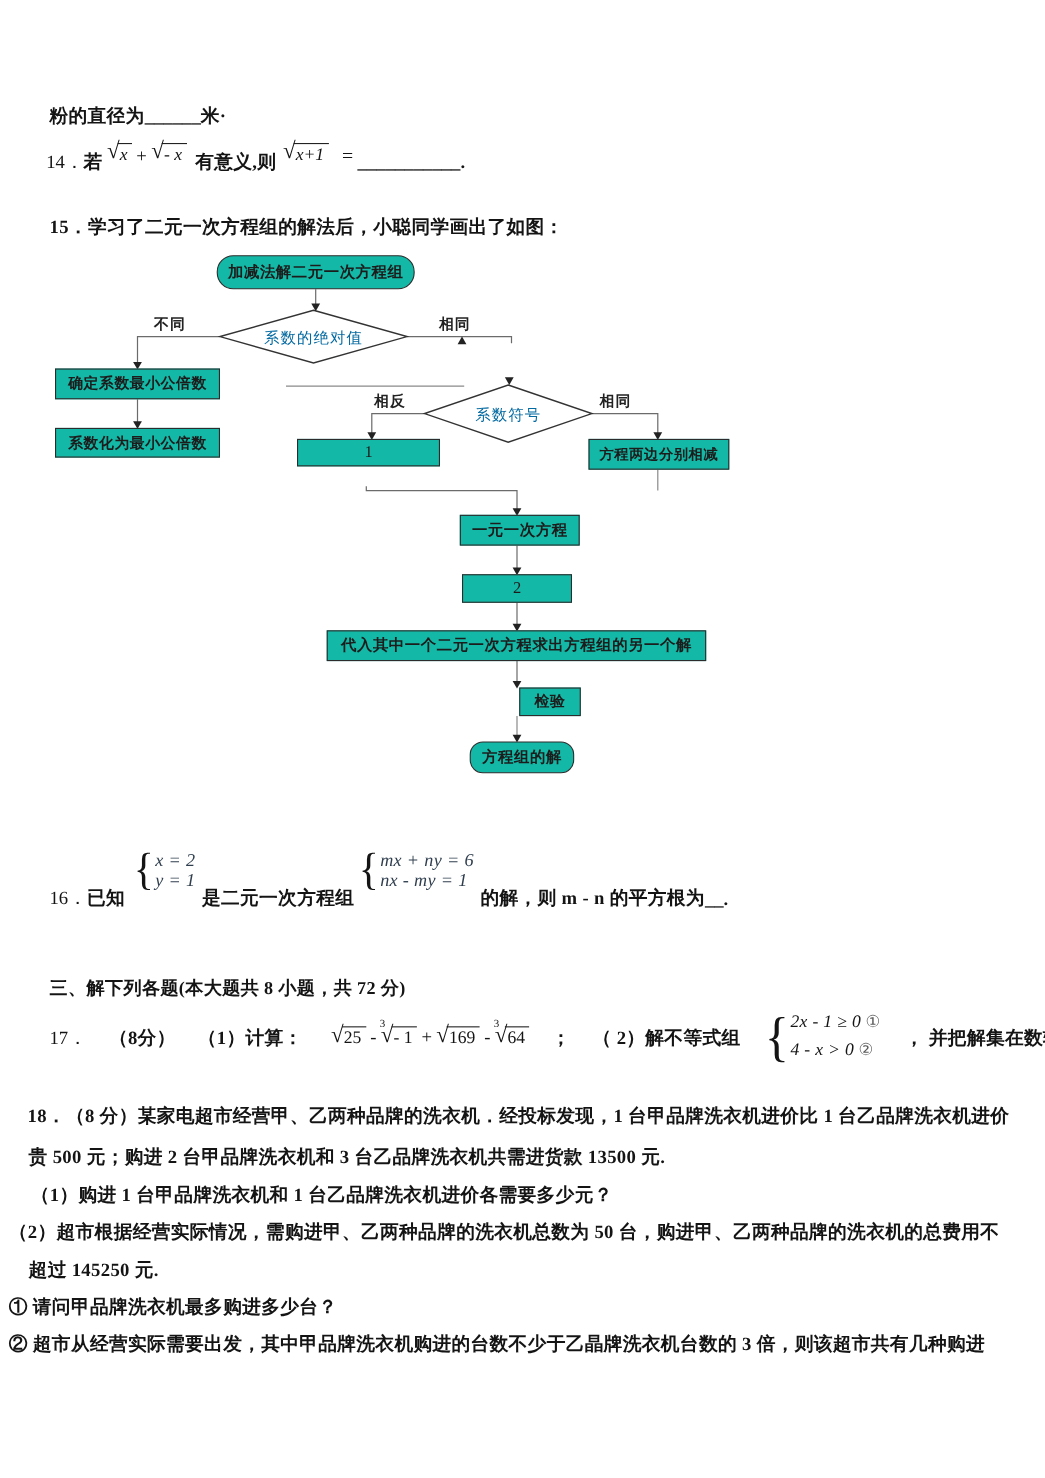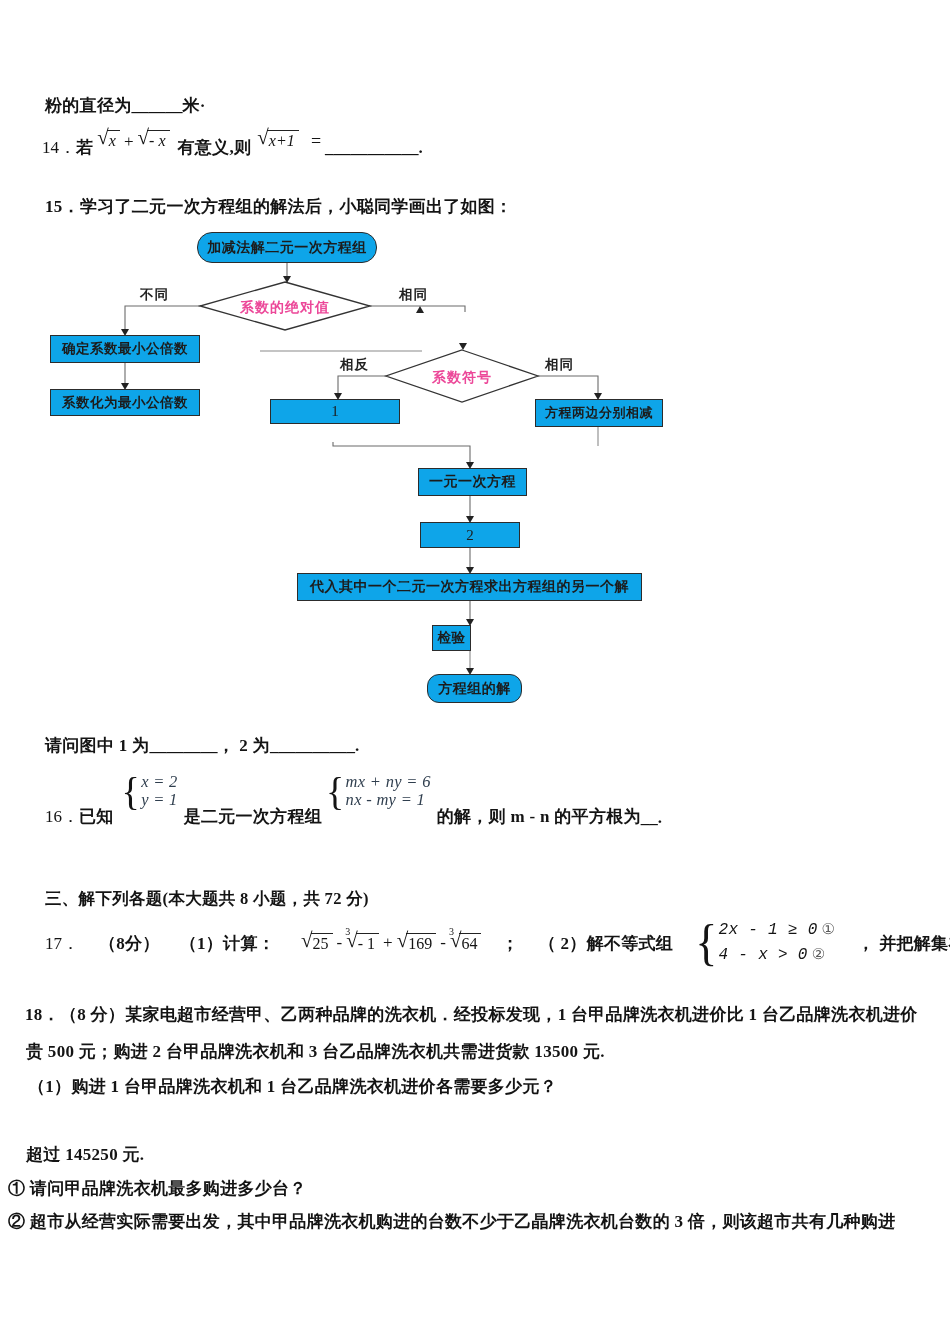--- a/index.html
+++ b/index.html
@@ -27,30 +27,30 @@
   .sys .br{font-size:38px;font-weight:400;line-height:1;transform:scaleY(1.08);margin-right:1px;}
   .sys .rows{display:flex;flex-direction:column;justify-content:center;font-size:16.5px;line-height:1.1;}
   .sys .rows .mrow{font-style:italic;}
   .sys .rows .mrow .circ{font-style:normal;color:#5a5a5a;margin-left:4px;font-size:15px;}
   .bluemath .rows .mrow{color:#2f3e4e;}
   .flexrow{display:flex;align-items:baseline;}
   
   .flowchart{position:absolute;left:0;top:225px;width:700px;height:487px;}
   .flowchart svg{position:absolute;left:0;top:0;}
   .node{
-    position:absolute;border:1.6px solid #2c2c2c;background:#0ea5e9;
+    position:absolute;border:1.6px solid #2c2c2c;background:#14b8a6;
     display:flex;align-items:center;justify-content:center;
     font-size:13.5px;font-weight:700;letter-spacing:.5px;white-space:nowrap;
     box-sizing:border-box;color:#1c1c1c;
   }
   .node.round{border-radius:15px;}
   .node.num{font-weight:400;font-size:15px;letter-spacing:0;}
   .dlabel{
-    position:absolute;font-size:14px;font-weight:700;letter-spacing:1px;
-    text-align:center;color:#ec4899;white-space:nowrap;
+    position:absolute;font-size:14px;font-weight:400;letter-spacing:1px;
+    text-align:center;color:#0369a1;white-space:nowrap;
   }
   .branch{position:absolute;font-size:13.5px;font-weight:700;letter-spacing:1px;color:#222;white-space:nowrap;}
 </style>
 </head>
 <body>
 
 <div class="page">
 
   <div class="line" style="left:45px;top:94px;">
     <span>粉的直径为</span><span class="blank">______</span><span>米·</span>
@@ -147,31 +147,28 @@
       </div>
     <div class="node" style="left:418px;top:243px;width:109px;height:28px;font-size:14px;">
         <span>一元一次方程</span>
       </div>
     <div class="node num" style="left:420px;top:297px;width:100px;height:26px;">
         <span>2</span>
       </div>
     <div class="node" style="left:297px;top:348px;width:345px;height:28px;font-size:14px;">
         <span>代入其中一个二元一次方程求出方程组的另一个解</span>
       </div>
-    <div class="node" style="left:432px;top:400px;width:39px;height:26px;">
+    <div class="node" style="left:472px;top:400px;width:56px;height:26px;">
         <span>检验</span>
       </div>
     <div class="node round" style="left:427px;top:449px;width:95px;height:29px;font-size:14px;border-radius:12px;">
         <span>方程组的解</span>
       </div>
   </div>
 
-  <div class="line" style="left:45px;top:734px;">
-    <span>请问图中 1 为</span><span class="blank">________</span><span>， 2 为</span><span class="blank">__________</span><span>.</span>
-  </div>
 
   <div class="line" style="left:45px;top:768px;height:60px;display:flex;align-items:flex-end;">
     <span class="qnum">16．</span>
     <span>已知</span>
     <span class="sys bluemath" style="margin:0 6px 18px 8px;">
       <span class="br">{</span>
       <span class="rows">
         <span class="mrow">x = 2</span>
         <span class="mrow">y = 1</span>
       </span>
@@ -217,28 +214,29 @@
       <span class="sqrt">
           <span class="idx">3</span>
           <span class="sg">√</span>
           <span class="rad num">64</span>
         </span>
     </span>
     <span>；</span>
     <span>（ 2）解不等式组</span>
     <span class="sys" style="margin:0 2px;">
       <span class="br" style="font-size:46px;">{</span>
-      <span class="rows" style="font-size:16px;line-height:1.55;font-family:Liberation Mono, monospace;">
+      <span class="rows" style="font-size:16px;line-height:1.55;">
         <span class="mrow"><span>2x - 1 ≥ 0</span><span class="circ">①</span></span>
         <span class="mrow"><span>4 - x &gt; 0</span><span class="circ">②</span></span>
       </span>
     </span>
     <span>， 并把解集在数轴上表示出来.</span>
   </div>
 
   <div class="line" style="left:25px;top:1003px;"><span>18．（8 分）某家电超市经营甲、乙两种品牌的洗衣机．经投标发现，1 台甲品牌洗衣机进价比 1 台乙品牌洗衣机进价</span></div>
   <div class="line" style="left:26px;top:1040px;"><span>贵 500 元；购进 2 台甲品牌洗衣机和 3 台乙品牌洗衣机共需进货款 13500 元.</span></div>
   <div class="line" style="left:28px;top:1075px;"><span>（1）购进 1 台甲品牌洗衣机和 1 台乙品牌洗衣机进价各需要多少元？</span></div>
+  <div class="line" style="left:8px;top:1108px;"><span>（2）超市根据经营实际情况，需购进甲、乙两种品牌的洗衣机总数为 50 台，购进甲、乙两种品牌的洗衣机的总费用不</span></div>
   <div class="line" style="left:26px;top:1143px;"><span>超过 145250 元.</span></div>
   <div class="line" style="left:8px;top:1177px;"><span>① 请问甲品牌洗衣机最多购进多少台？</span></div>
   <div class="line" style="left:8px;top:1210px;"><span>② 超市从经营实际需要出发，其中甲品牌洗衣机购进的台数不少于乙晶牌洗衣机台数的 3 倍，则该超市共有几种购进</span></div>
 
 </div>
 
 </body></html>

